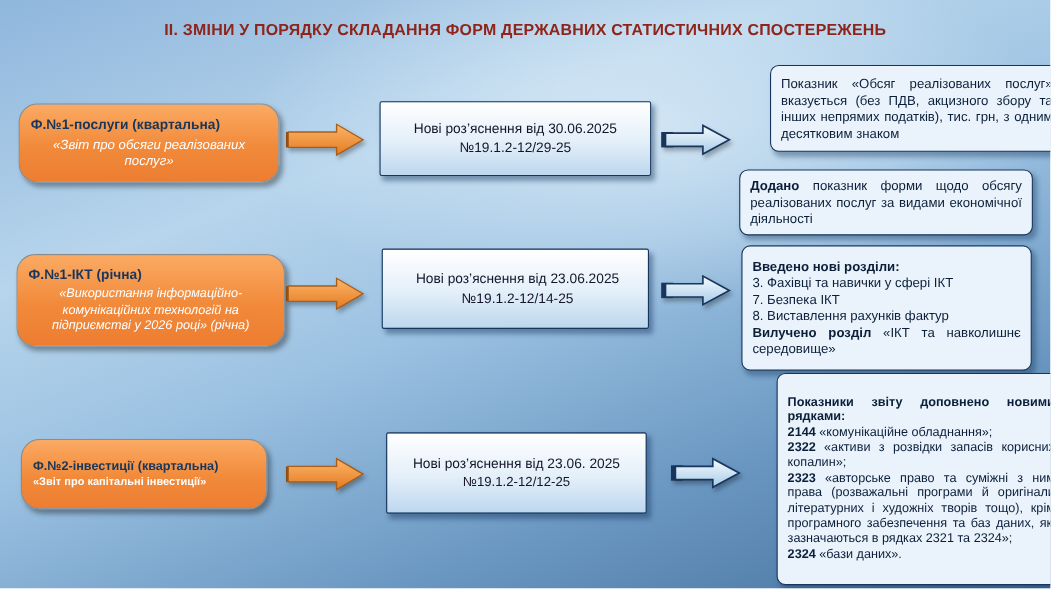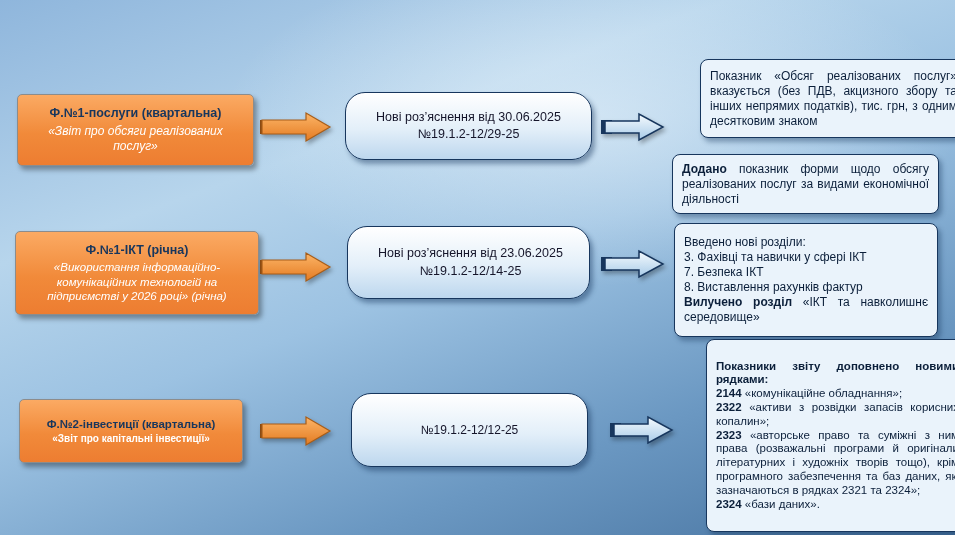--- a/index.html
+++ b/index.html
@@ -15,35 +15,35 @@
 
   .slide-title {
     position:absolute; top:20px; left:0; width:100%;
     text-align:center; font-weight:bold; font-size:14.5px;
     color:#8f241b; letter-spacing:0.2px;
   }
 
   .orange-box {
     position:absolute;
     background:linear-gradient(180deg,#fbaa63 0%,#f18a3a 55%,#ed7d31 100%);
-    border:1px solid #8c8c8c; border-radius:5px;
+    border:1px solid #8c8c8c; border-radius:17px;
     box-shadow:3px 4px 5px rgba(0,0,0,0.35);
-    display:flex; flex-direction:column; justify-content:center; align-items:center;
+    display:flex; flex-direction:column; justify-content:center; align-items:flex-start;
     text-align:center; padding:6px 10px;
   }
   .orange-box .ftitle { font-weight:bold; color:#17365d; font-size:12.5px; line-height:1.25; }
   .orange-box .fsub { color:#ffffff; font-style:italic; font-size:12px; line-height:1.25; margin-top:2px; }
   .form-2 .fsub { font-size:11.5px; }
   .form-3 .ftitle { font-size:11.5px; }
   .form-3 .fsub { font-style:normal; font-weight:bold; font-size:10px; }
 
   .note-box {
     position:absolute;
     background:linear-gradient(180deg,#ffffff 0%,#e3eff9 55%,#bdd7ee 100%);
-    border:1px solid #17365d; border-radius:20px;
+    border:1px solid #17365d; border-radius:2px;
     box-shadow:3px 4px 5px rgba(23,54,93,0.45);
     display:flex; flex-direction:column; justify-content:center; align-items:center;
     text-align:center; color:#15152a; font-size:12.5px; line-height:1.4; padding:8px;
   }
   .note-3 .line2 { font-size:12px; }
 
   .detail-box {
     position:absolute;
     background:#eaf3fb;
     border:1.5px solid #17365d; border-radius:8px;
@@ -67,20 +67,21 @@
         <stop offset="0" stop-color="#fcb568"></stop>
           <stop offset="1" stop-color="#e47b22"></stop>
       </linearGradient>
       <linearGradient id="gradBlue" x1="0" y1="0" x2="0" y2="1">
         <stop offset="0" stop-color="#f6fbfe"></stop>
           <stop offset="1" stop-color="#a8cbe8"></stop>
       </linearGradient>
     </defs>
   </svg>
 
+  <div class="slide-title">ІІ. ЗМІНИ У ПОРЯДКУ СКЛАДАННЯ ФОРМ ДЕРЖАВНИХ СТАТИСТИЧНИХ СПОСТЕРЕЖЕНЬ</div>
 
   <div class="orange-box form-1" style="left:17px; top:94px; width:237px; height:72px;">
     <div class="ftitle">Ф.№1-послуги (квартальна)</div>
     <div class="fsub">«Звіт про обсяги реалізованих послуг»</div>
   </div>
   <svg class="arrow" style="left:260px; top:111px;" width="72" height="32" viewBox="0 0 72 32">
     <rect x="0" y="9" width="10" height="14" fill="#8a4a12"></rect>
     <path d="M2 9 H46 V2 L70 16 L46 30 V23 H2 Z" fill="url(#gradOrange)" stroke="#a85d18" stroke-width="1.2"></path>
   </svg>
   <div class="note-box note-1" style="left:345px; top:92px; width:247px; height:68px;">
@@ -108,32 +109,33 @@
   </svg>
   <div class="note-box note-2" style="left:347px; top:226px; width:243px; height:73px;padding-left:12px;">
     <div class="line1">Нові роз’яснення від 23.06.2025</div>
     <div class="line2">№19.1.2-12/14-25</div>
   </div>
   <svg class="arrow" style="left:601px; top:249px;" width="64" height="30" viewBox="0 0 64 30">
     <rect x="0" y="8" width="11" height="14" fill="#17365d"></rect>
     <path d="M4 9 H38 V2 L62 15 L38 28 V21 H4 Z" fill="url(#gradBlue)" stroke="#17365d" stroke-width="1.5"></path>
   </svg>
   <div class="detail-box detail-2" style="left:674px; top:223px; width:264px; height:114px;">
-      <div><span style="font-weight: normal;">Введено нові розділи:</span><br><span>3. Фахівці та навички у сфері ІКТ</span><br><span>7. Безпека ІКТ</span><br><span>8. Виставлення рахунків фактур</span><br><span style="font-weight: bold;">Вилучено розділ</span><span> «ІКТ та навколишнє середовище»</span></div>
+      <div><span style="font-weight: bold;">Введено нові розділи:</span><br><span>3. Фахівці та навички у сфері ІКТ</span><br><span>7. Безпека ІКТ</span><br><span>8. Виставлення рахунків фактур</span><br><span style="font-weight: bold;">Вилучено розділ</span><span> «ІКТ та навколишнє середовище»</span></div>
     </div>
 
   <div class="orange-box form-3" style="left:19px; top:399px; width:224px; height:64px;">
     <div class="ftitle">Ф.№2-інвестиції (квартальна)</div>
     <div class="fsub">«Звіт про капітальні інвестиції»</div>
   </div>
   <svg class="arrow" style="left:260px; top:415px;" width="72" height="32" viewBox="0 0 72 32">
     <rect x="0" y="9" width="10" height="14" fill="#8a4a12"></rect>
     <path d="M2 9 H46 V2 L70 16 L46 30 V23 H2 Z" fill="url(#gradOrange)" stroke="#a85d18" stroke-width="1.2"></path>
   </svg>
   <div class="note-box note-3" style="left:351px; top:393px; width:237px; height:74px;">
+    <div class="line1">Нові роз’яснення від 23.06. 2025</div>
     <div class="line2">№19.1.2-12/12-25</div>
   </div>
   <svg class="arrow" style="left:610px; top:415px;" width="64" height="30" viewBox="0 0 64 30">
     <rect x="0" y="8" width="11" height="14" fill="#17365d"></rect>
     <path d="M4 9 H38 V2 L62 15 L38 28 V21 H4 Z" fill="url(#gradBlue)" stroke="#17365d" stroke-width="1.5"></path>
   </svg>
   <div class="detail-box detail-3" style="left:675px; top:339px; width:263px; height:193px;margin-left:31px;">
       <div><span style="font-weight: bold;">Показники звіту доповнено новими рядками:</span><br><span style="font-weight: bold;">2144</span><span> «комунікаційне обладнання»;</span><br><span style="font-weight: bold;">2322</span><span> «активи з розвідки запасів корисних копалин»;</span><br><span style="font-weight: bold;">2323</span><span> «авторське право та суміжні з ним права (розважальні програми й оригінали літературних і художніх творів тощо), крім програмного забезпечення та баз даних, які зазначаються в рядках 2321 та 2324»;</span><br><span style="font-weight: bold;">2324</span><span> «бази даних».</span></div>
     </div>
 

